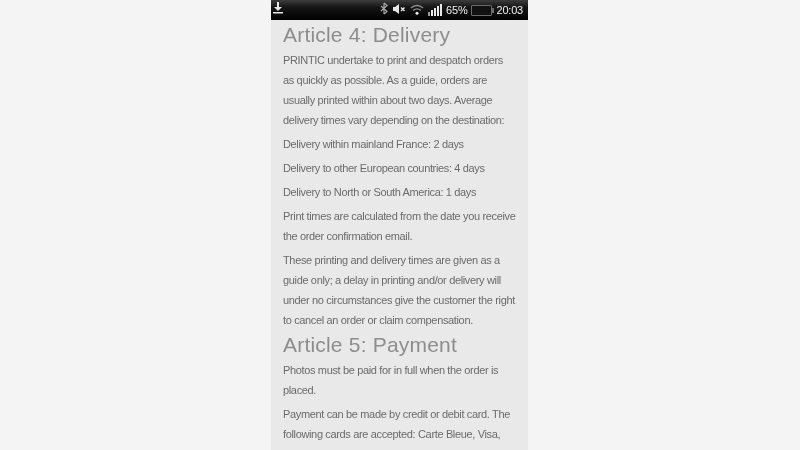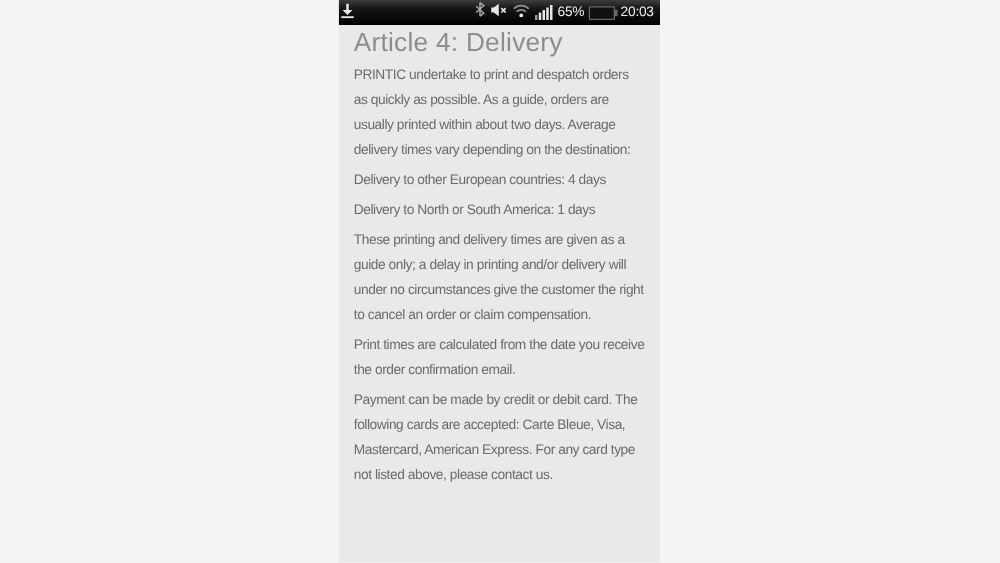--- a/index.html
+++ b/index.html
@@ -17,21 +17,21 @@
     width: 257px;
     height: 450px;
     background: #e9e9e9;
     overflow: hidden;
   }
   
   .status-bar {
     height: 20px;
     background: linear-gradient(to bottom, #3d3d3d 0%, #161616 35%, #000 100%);
     display: flex;
-    align-items: flex-end;
+    align-items: flex-start;
     padding: 0 5px 0 1px;
     color: #eee;
   }
   .sb-spacer { flex: 1; }
   .sb-right { display: flex; align-items: center; gap: 4px; }
   .sb-text {
     font-size: 11px;
     color: #f0f0f0;
     line-height: 20px;
     letter-spacing: -0.2px;
@@ -122,20 +122,23 @@
         <span class="fill" style="width: 65%;"></span>
         <span class="nub"></span>
       </span>
       <span class="sb-text">20:03</span>
     </span>
   </div>
 
   <div class="content" id="doc">
       <h2>Article 4: Delivery</h2>
       <p>PRINTIC undertake to print and despatch orders as quickly as possible. As a guide, orders are usually printed within about two days. Average delivery times vary depending on the destination:</p>
+      <p>Delivery within mainland France: 2 days</p>
       <p>Delivery to other European countries: 4 days</p>
       <p>Delivery to North or South America: 1 days</p>
+      <p>Print times are calculated from the date you receive the order confirmation email.</p>
       <p>These printing and delivery times are given as a guide only; a delay in printing and/or delivery will under no circumstances give the customer the right to cancel an order or claim compensation.</p>
-      <p>Print times are calculated from the date you receive the order confirmation email.</p>
+      <h2>Article 5: Payment</h2>
+      <p>Photos must be paid for in full when the order is placed.</p>
       <p>Payment can be made by credit or debit card. The following cards are accepted: Carte Bleue, Visa, Mastercard, American Express. For any card type not listed above, please contact us.</p>
     </div>
 
 </div>
 
 </body></html>

